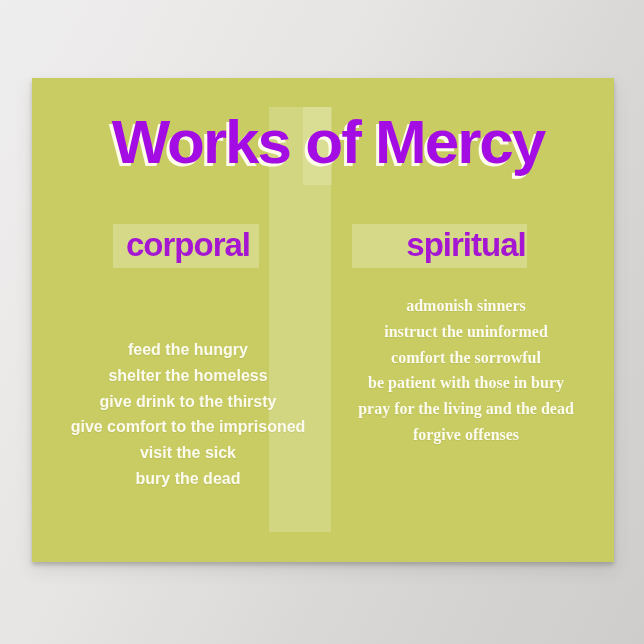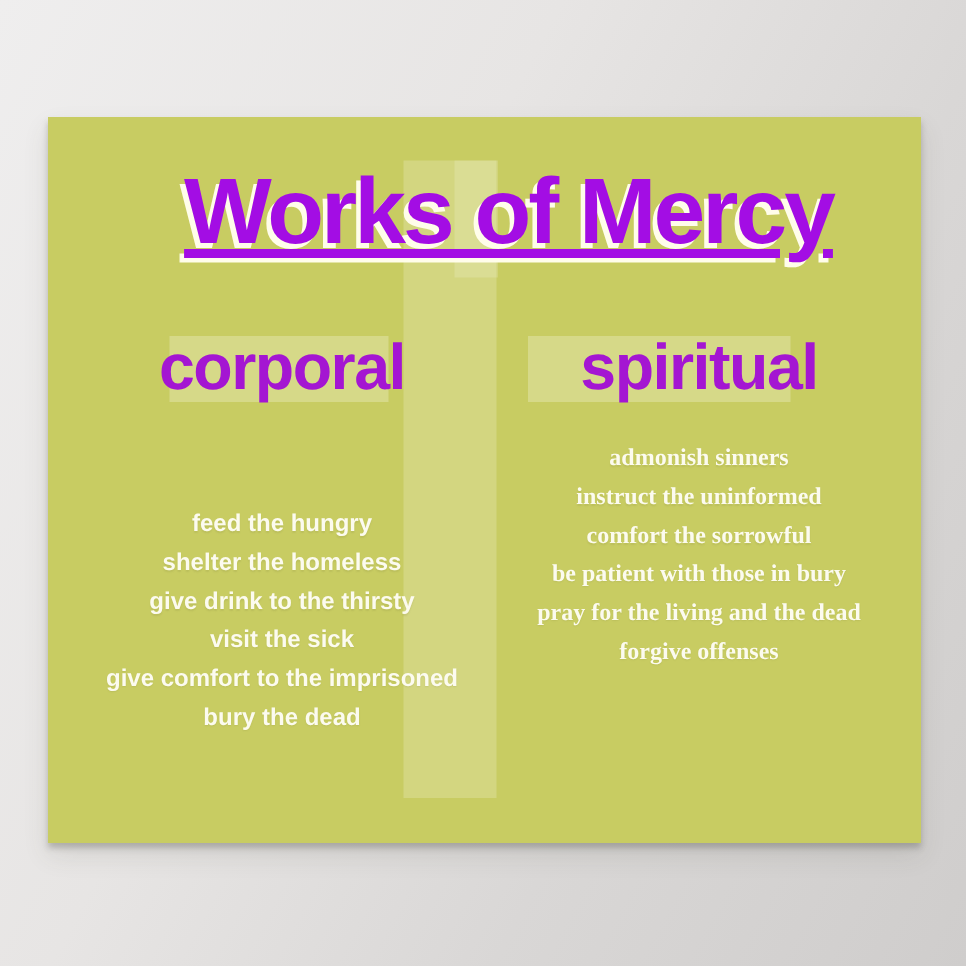--- a/index.html
+++ b/index.html
@@ -41,48 +41,47 @@
     position: absolute;
     top: 146px;
     height: 44px;
     background: rgba(255,255,248,0.26);
   }
   .band-left  { left: 81px;  width: 146px; }
   .band-right { left: 320px; width: 175px; }
 
   .poster-title {
     position: absolute;
-    left: 16px;
+    left: 5px;
     top: 32px;
     width: 100%;
     margin: 0;
     text-align: center;
     font-size: 62px;
     line-height: 64px;
     font-weight: bold;
     letter-spacing: -2px;
     color: #a30de4;
     text-shadow: -3px 3px 0 #fffdea;
     z-index: 3;
-    text-decoration: underline;
   }
   .col {
     position: absolute;
     top: 142px;
     width: 292px;
     text-align: center;
     z-index: 2;
   }
   .col-left  { left: 10px; }
   .col-right { left: 288px; }
   .col h2 {
     margin: 0;
     height: 50px;
     line-height: 50px;
-    font-size: 43px;
+    font-size: 33px;
     font-weight: bold;
     letter-spacing: -1px;
     color: #a416d2;
   }
   .works-list {
     margin: 0;
     padding: 0;
     list-style: none;
     font-size: 16px;
     font-weight: bold;
@@ -105,22 +104,22 @@
     <div class="heading-band band-right"></div>
 
     <h1 class="poster-title">Works of Mercy</h1>
 
     <section class="col col-left">
       <h2>corporal</h2>
       <ul class="works-list">
           <li>feed the hungry</li>
           <li>shelter the homeless</li>
           <li>give drink to the thirsty</li>
+          <li>give comfort to the imprisoned</li>
           <li>visit the sick</li>
-          <li>give comfort to the imprisoned</li>
           <li>bury the dead</li>
         </ul>
     </section>
 
     <section class="col col-right">
       <h2>spiritual</h2>
       <ul class="works-list">
           <li>admonish sinners</li>
           <li>instruct the uninformed</li>
           <li>comfort the sorrowful</li>

